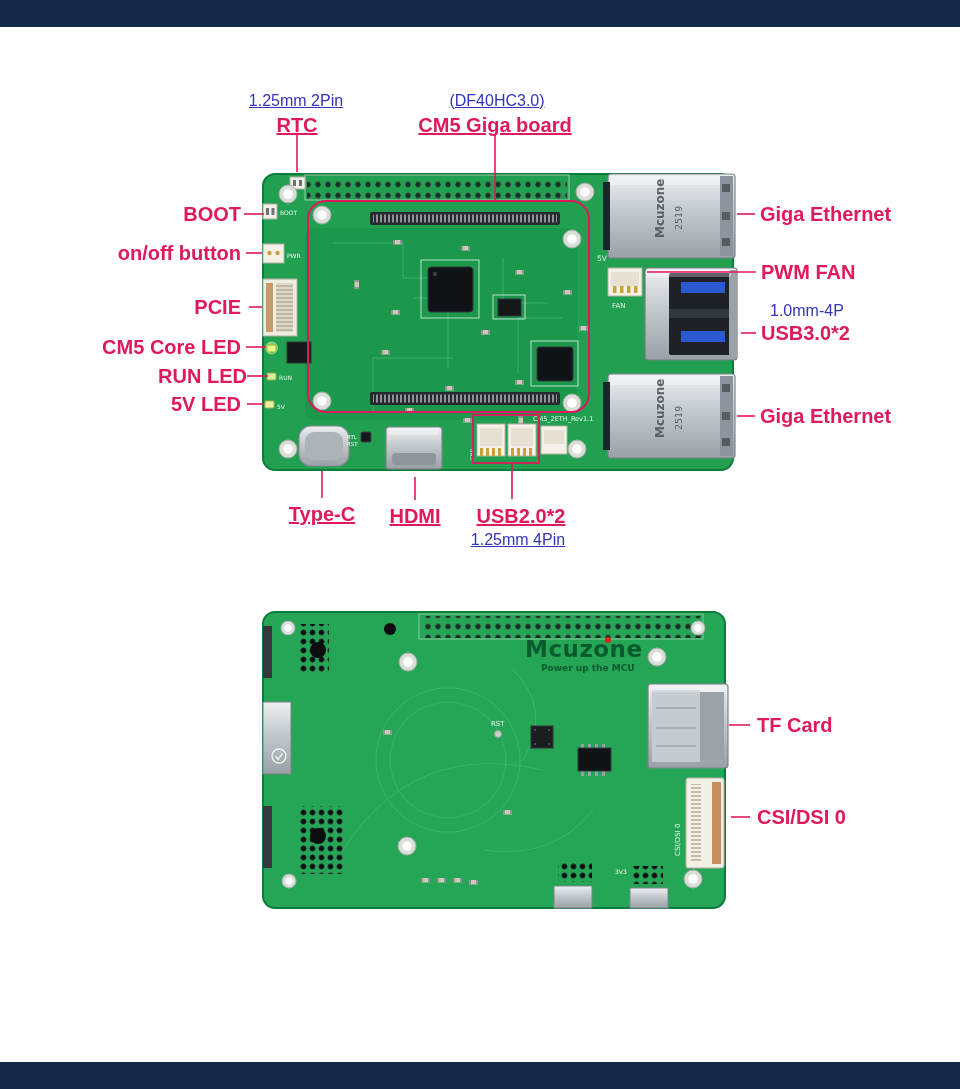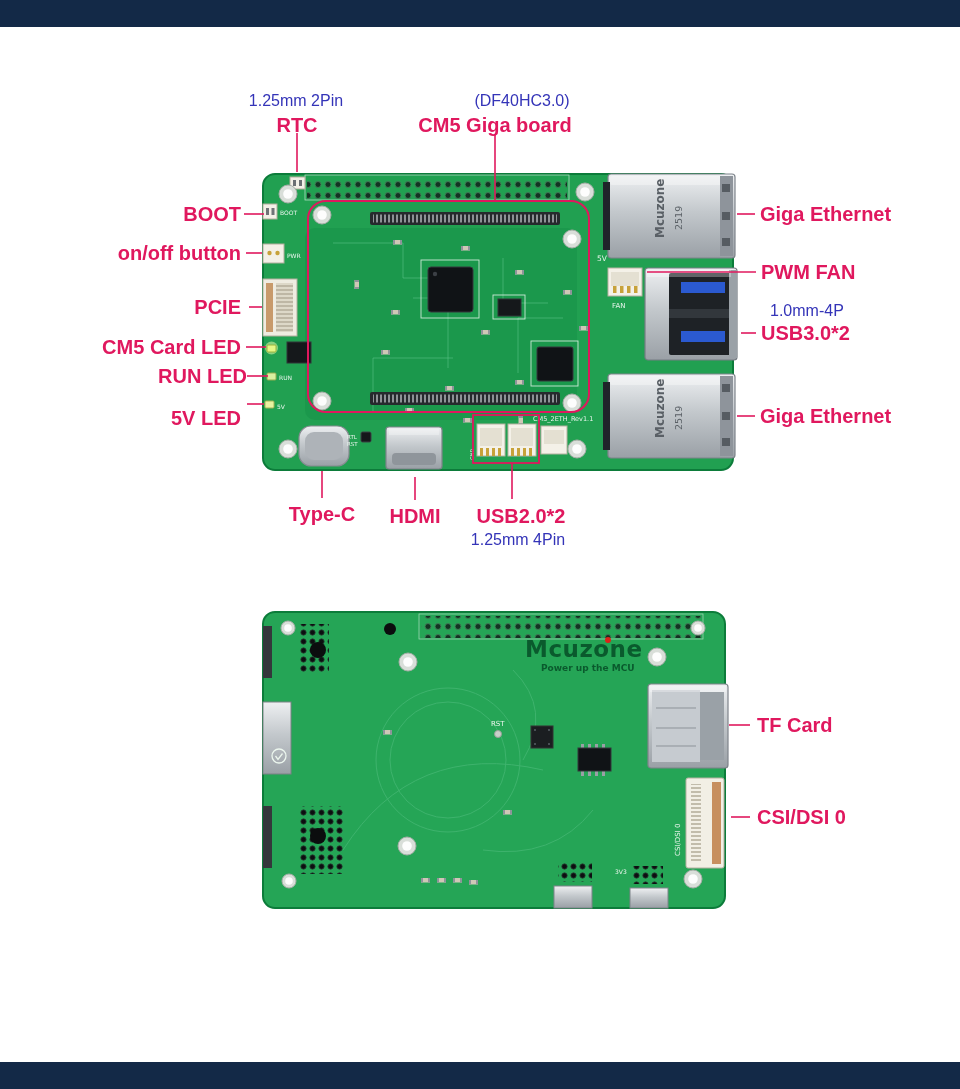--- a/index.html
+++ b/index.html
@@ -5,21 +5,21 @@
   html,body{margin:0;padding:0;}
   body{width:960px;height:1089px;position:relative;background:#ffffff;
        font-family:"Liberation Sans","DejaVu Sans",sans-serif;overflow:hidden;}
   .bar{position:absolute;left:0;width:960px;height:27px;background:#132947;}
   #bar-top{top:0;}
   #bar-bottom{bottom:0;}
   .lbl{position:absolute;color:#e0185e;font-size:20px;font-weight:600;
        line-height:26px;white-space:nowrap;text-align:center;}
   .sub{position:absolute;color:#3434b8;font-size:16px;font-weight:500;
        line-height:20px;white-space:nowrap;}
-  .center{transform:translateX(-50%);}
+  .center{transform:translateX(-50%);text-decoration:underline;}
   svg.art{position:absolute;left:0;top:0;}
   svg text{font-family:"DejaVu Sans","Liberation Sans",sans-serif;}
 </style>
 </head>
 <body>
 
 <div class="bar" id="bar-top"></div>
 <div class="bar" id="bar-bottom"></div>
 
 <svg class="art" width="960" height="1089" viewBox="0 0 960 1089">
@@ -381,29 +381,29 @@
     <line x1="415" y1="477" x2="415" y2="500"></line>
     <rect x="473" y="415" width="66" height="48" stroke-width="1.8"></rect>
     <line x1="512" y1="463" x2="512" y2="499"></line>
     <line x1="729" y1="725" x2="750" y2="725"></line>
     <line x1="731" y1="817" x2="750" y2="817"></line>
   </g>
 </svg>
 
 <div class="sub center" style="left:296px;top:91px">1.25mm 2Pin</div>
 <div class="lbl center" style="left:297px;top:112px">RTC</div>
-<div class="sub center" style="left:522px;top:91px">(DF40HC3.0)</div>
+<div class="sub center" style="left:497px;top:91px">(DF40HC3.0)</div>
 <div class="lbl center" style="left:495px;top:112px">CM5 Giga board</div>
 
 <div class="lbl" style="right:719px;top:201px">BOOT</div>
 <div class="lbl" style="right:719px;top:240px">on/off button</div>
 <div class="lbl" style="right:719px;top:294px">PCIE</div>
-<div class="lbl" style="right:719px;top:334px">CM5 Card LED</div>
+<div class="lbl" style="right:719px;top:334px">CM5 Core LED</div>
 <div class="lbl" style="right:713px;top:363px">RUN LED</div>
-<div class="lbl" style="right:719px;top:405px">5V LED</div>
+<div class="lbl" style="right:719px;top:391px">5V LED</div>
 
 <div class="lbl" style="left:760px;top:201px">Giga Ethernet</div>
 <div class="lbl" style="left:761px;top:259px">PWM FAN</div>
 <div class="sub" style="left:770px;top:301px">1.0mm-4P</div>
 <div class="lbl" style="left:761px;top:320px">USB3.0*2</div>
 <div class="lbl" style="left:760px;top:403px">Giga Ethernet</div>
 
 <div class="lbl center" style="left:322px;top:501px">Type-C</div>
 <div class="lbl center" style="left:415px;top:503px">HDMI</div>
 <div class="lbl center" style="left:521px;top:503px">USB2.0*2</div>

